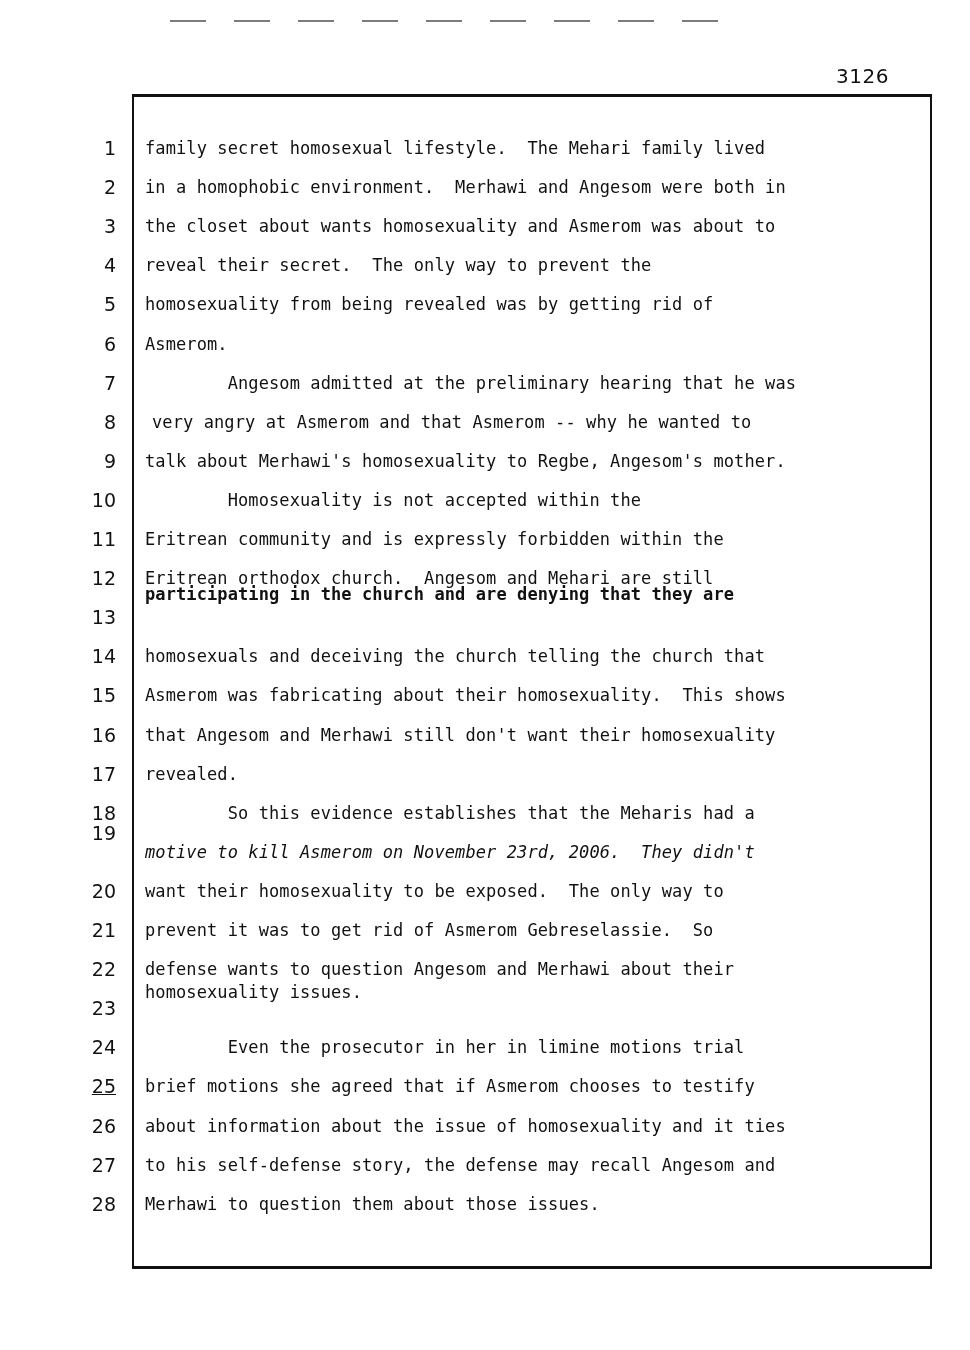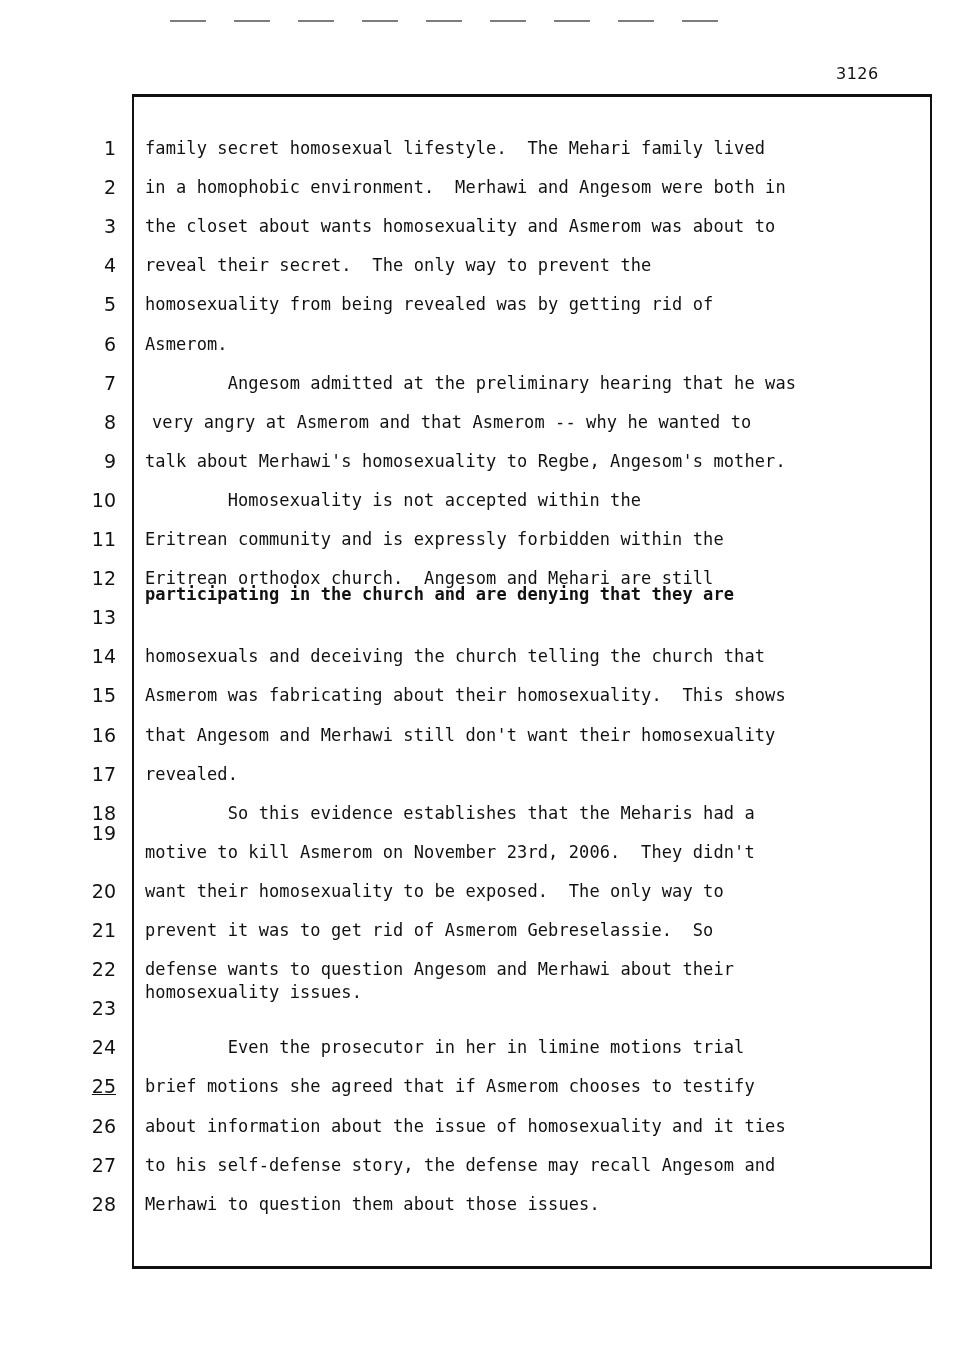--- a/index.html
+++ b/index.html
@@ -29,21 +29,21 @@
       height: 2px;
       background: #444;
       width: 36px;
       opacity: 0.7;
     }
     .page-number {
       position: absolute;
       top: 64px;
       left: 836px;
       font-family: "DejaVu Sans", "Liberation Sans", sans-serif;
-      font-size: 16px;
+      font-size: 20px;
       letter-spacing: 0.5px;
     }
     .page-frame {
       position: absolute;
       top: 94px;
       left: 132px;
       width: 800px;
       height: 1175px;
       border-top: 3px solid #111;
       border-left: 2px solid #111;
@@ -117,21 +117,21 @@
     <div class="text-line" style="top: 646.3px;">homosexuals and deceiving the church telling the church that</div>
     <div class="line-number" style="top: 684.4px;">15</div>
     <div class="text-line" style="top: 685.4px;">Asmerom was fabricating about their homosexuality.  This shows</div>
     <div class="line-number" style="top: 723.5px;">16</div>
     <div class="text-line" style="top: 724.5px;">that Angesom and Merhawi still don't want their homosexuality</div>
     <div class="line-number" style="top: 762.6px;">17</div>
     <div class="text-line" style="top: 763.6px;">revealed.</div>
     <div class="line-number" style="top: 801.7px;">18</div>
     <div class="text-line" style="top: 802.7px;">        So this evidence establishes that the Meharis had a</div>
     <div class="line-number" style="top: 822px;">19</div>
-    <div class="text-line" style="top: 841.8px;">motive to kill Asmerom on November 23rd, 2006.  They didn't</div>
+    <div class="text-line" style="top: 841.8px; font-style: italic;">motive to kill Asmerom on November 23rd, 2006.  They didn't</div>
     <div class="line-number" style="top: 879.9px;">20</div>
     <div class="text-line" style="top: 880.9px;">want their homosexuality to be exposed.  The only way to</div>
     <div class="line-number" style="top: 919px;">21</div>
     <div class="text-line" style="top: 920px;">prevent it was to get rid of Asmerom Gebreselassie.  So</div>
     <div class="line-number" style="top: 958.1px;">22</div>
     <div class="text-line" style="top: 959.1px;">defense wants to question Angesom and Merhawi about their</div>
     <div class="line-number" style="top: 997.2px;">23</div>
     <div class="text-line" style="top: 982px;">homosexuality issues.</div>
     <div class="line-number" style="top: 1036.3px;">24</div>
     <div class="text-line" style="top: 1037.3px;">        Even the prosecutor in her in limine motions trial</div>

